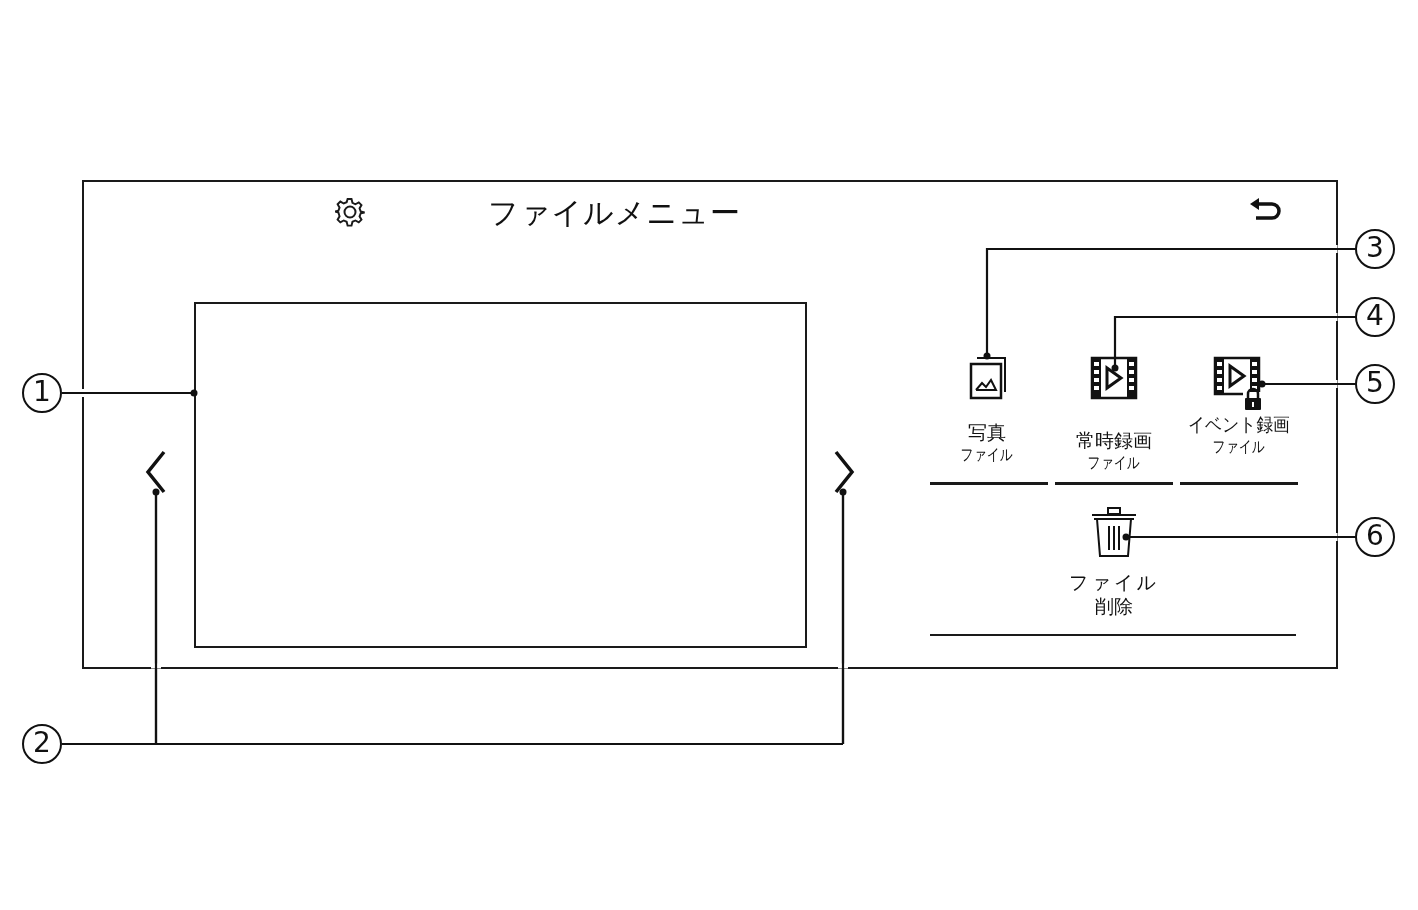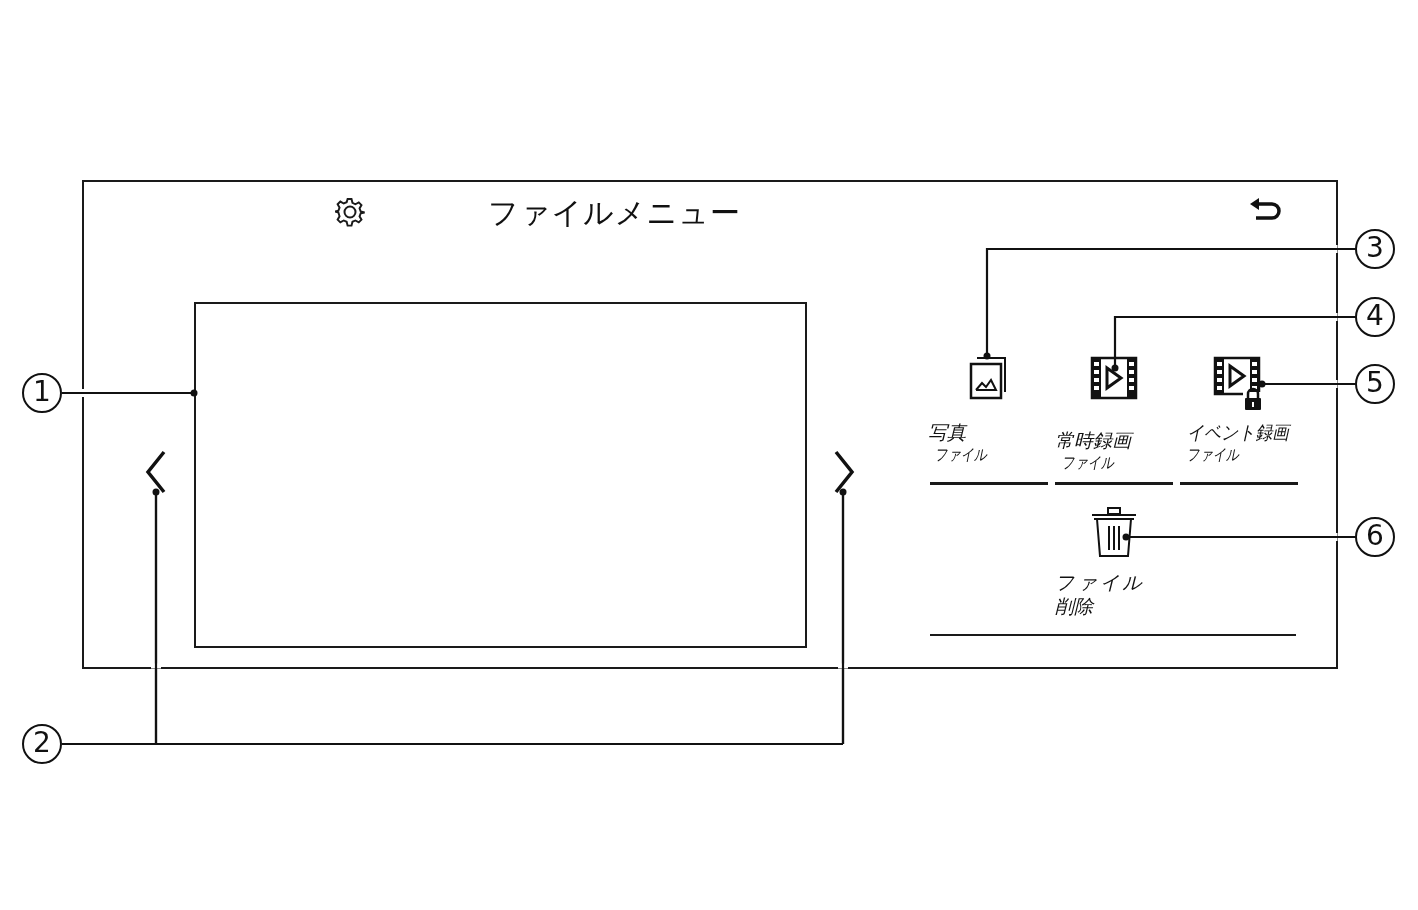--- a/index.html
+++ b/index.html
@@ -7,21 +7,21 @@
            font-family: "DejaVu Sans", "Liberation Sans", sans-serif; color: #111111; }
     .frame { position: absolute; left: 82px; top: 180px; width: 1252px; height: 485px;
              border: 2px solid #1a1a1a; box-sizing: content-box; }
     .preview { position: absolute; left: 194px; top: 302px; width: 609px; height: 342px;
                border: 2px solid #1a1a1a; background: #fff; }
     .title { position: absolute; left: 488px; top: 193px; font-size: 30px; letter-spacing: 1px;
              line-height: 40px; white-space: nowrap; font-family: Liberation Serif, serif; }
     .gear { position: absolute; left: 335px; top: 197px; width: 30px; height: 30px; cursor: pointer; }
     .back { position: absolute; left: 1248px; top: 196px; width: 40px; height: 30px; cursor: pointer; }
     .nav-arrow { position: absolute; width: 28px; height: 46px; cursor: pointer; }
-    .menu-item { position: absolute; width: 118px; cursor: pointer; font-style: italic; }
+    .menu-item { position: absolute; width: 118px; text-align: center; cursor: pointer; }
     .menu-item .icon { display: block; margin: 0 auto; }
     .lbl1 { font-size: 19px; line-height: 24px; white-space: nowrap; }
     .lbl2 { font-size: 16px; line-height: 22px; white-space: nowrap; transform: scaleX(0.8); display: inline-block; }
     .underline { position: absolute; height: 3px; background: #1a1a1a; }
     .callout { position: absolute; width: 40px; height: 40px; border: 2.5px solid #111; border-radius: 50%;
                box-sizing: border-box; text-align: center; font-size: 28px; line-height: 34px; background: #fff; }
     svg.overlay { position: absolute; left: 0; top: 0; }
   </style>
 </head>
 <body>
@@ -106,21 +106,21 @@
         <rect x="41" y="14" width="5" height="4"></rect>
         <rect x="41" y="22" width="5" height="4"></rect>
         <rect x="41" y="30" width="5" height="4"></rect>
     </g>
     <polygon points="19,10 33,20 19,30" fill="none" stroke="#111" stroke-width="3"></polygon>
     <rect x="32" y="36" width="20" height="18" fill="#fff"></rect>
     <path d="M37 42 v-4 a5 5 0 0 1 10 0 v4" fill="none" stroke="#111" stroke-width="2.5"></path>
     <rect x="34" y="42" width="16" height="12" rx="1" fill="#111"></rect>
     <rect x="41" y="46" width="2" height="5" fill="#fff"></rect>
   </svg>
-  <div style="margin-top:8px;">
+  <div style="">
     <div class="lbl1" style="transform:scaleX(0.88); display:inline-block;">イベント録画</div><br>
     <div class="lbl2">ファイル</div>
   </div>
 </div>
 
 <div class="underline" style="left:930px; top:482px; width:118px;"></div>
 <div class="underline" style="left:1055px; top:482px; width:118px;"></div>
 <div class="underline" style="left:1180px; top:482px; width:118px;"></div>
 
 <div class="menu-item" style="left:1055px; top:506px;">

